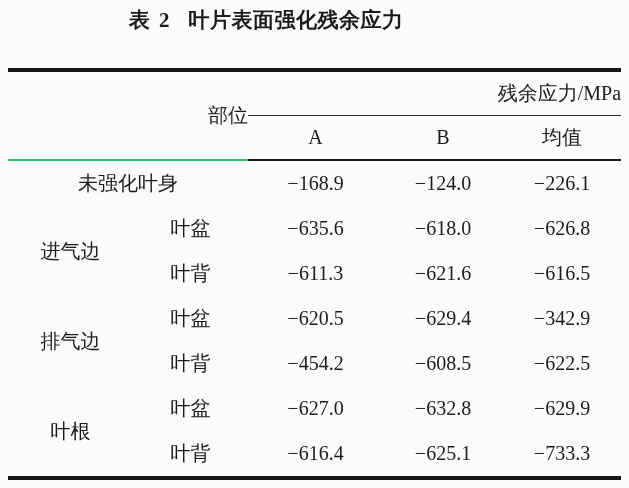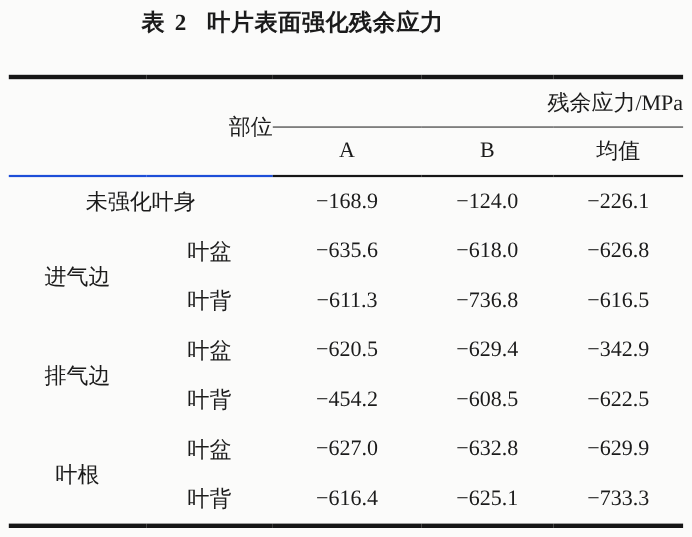--- a/index.html
+++ b/index.html
@@ -39,21 +39,21 @@
     margin: 0;
     text-align: center;
     vertical-align: middle;
     font-size: 20px;
     height: 45px;
     overflow: hidden;
     white-space: nowrap;
   }
   tr.hr1 td { height: 43px; text-align: right; }
   tr.hr2 td { height: 43px; border-bottom: 2px solid #161616; }
-  td.loc { border-bottom: 2px solid #1d4ed8; }
+  td.loc { border-bottom: 2px solid #22c55e; }
   td.stress { border-bottom: 1.5px solid #2b2b2b; }
   td.num { font-size: 20px; text-align: center; }
 </style>
 </head>
 <body>
 
 <div class="page">
 
   <div class="title">
     <span class="title-num">表 2</span><span class="title-text">叶片表面强化残余应力</span>
@@ -88,21 +88,21 @@
       <tr>
         <td rowspan="2">进气边</td>
         <td>叶盆</td>
         <td class="num">−635.6</td>
         <td class="num">−618.0</td>
         <td class="num">−626.8</td>
       </tr>
       <tr>
         <td>叶背</td>
         <td class="num">−611.3</td>
-        <td class="num">−736.8</td>
+        <td class="num">−621.6</td>
         <td class="num">−616.5</td>
       </tr>
 
       <tr>
         <td rowspan="2">排气边</td>
         <td>叶盆</td>
         <td class="num">−620.5</td>
         <td class="num">−629.4</td>
         <td class="num">−342.9</td>
       </tr>

